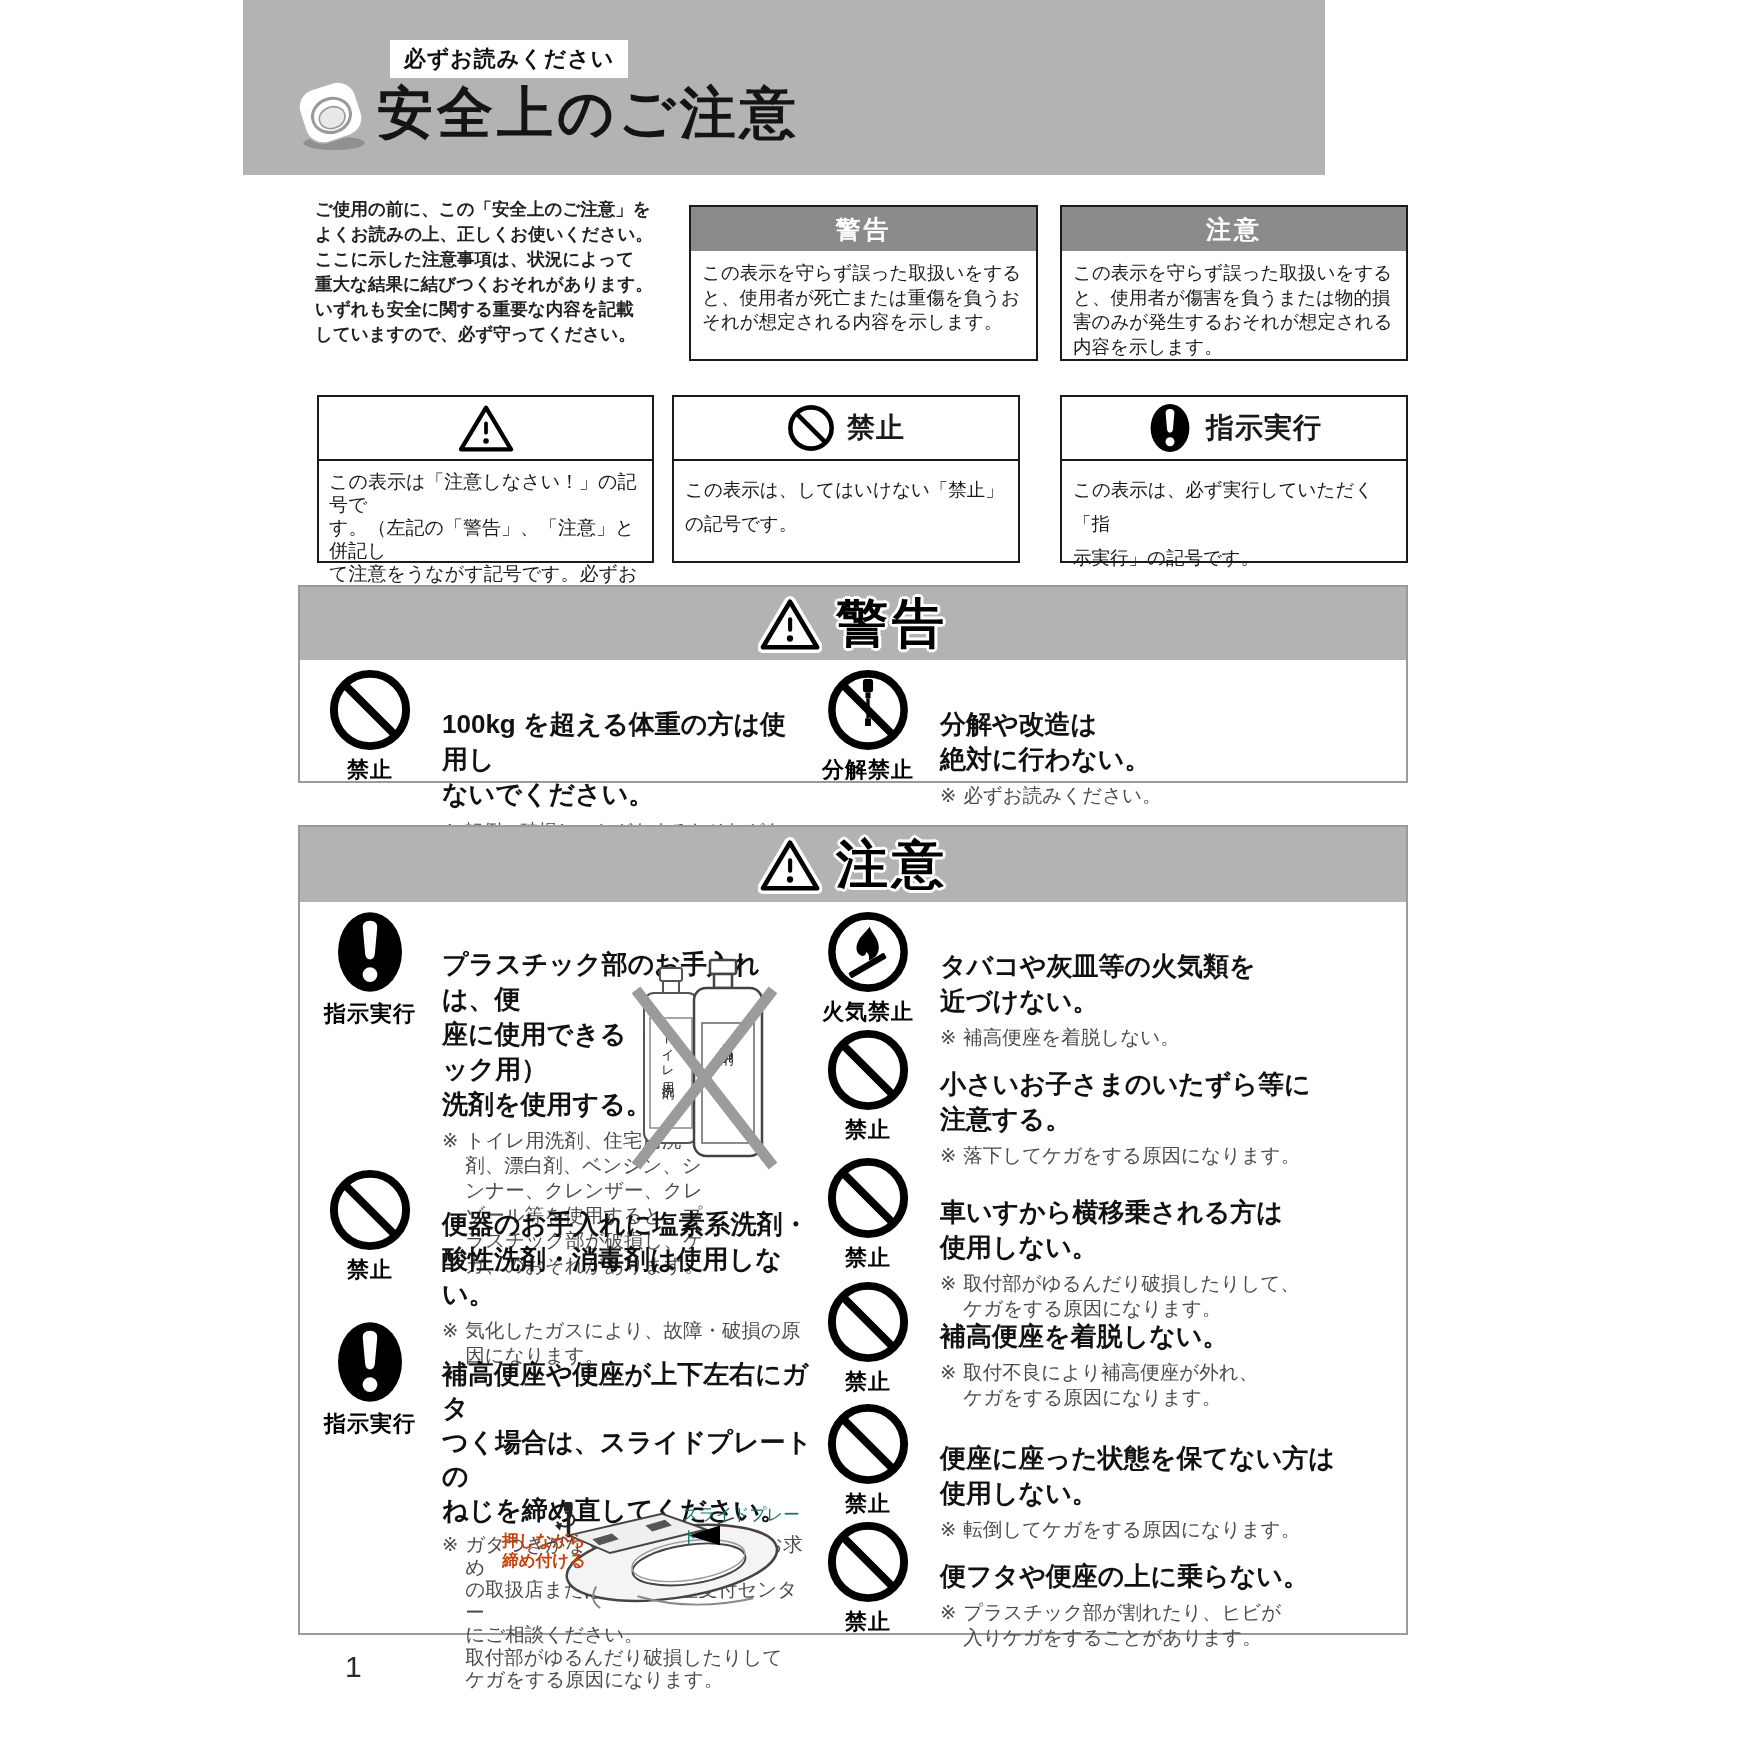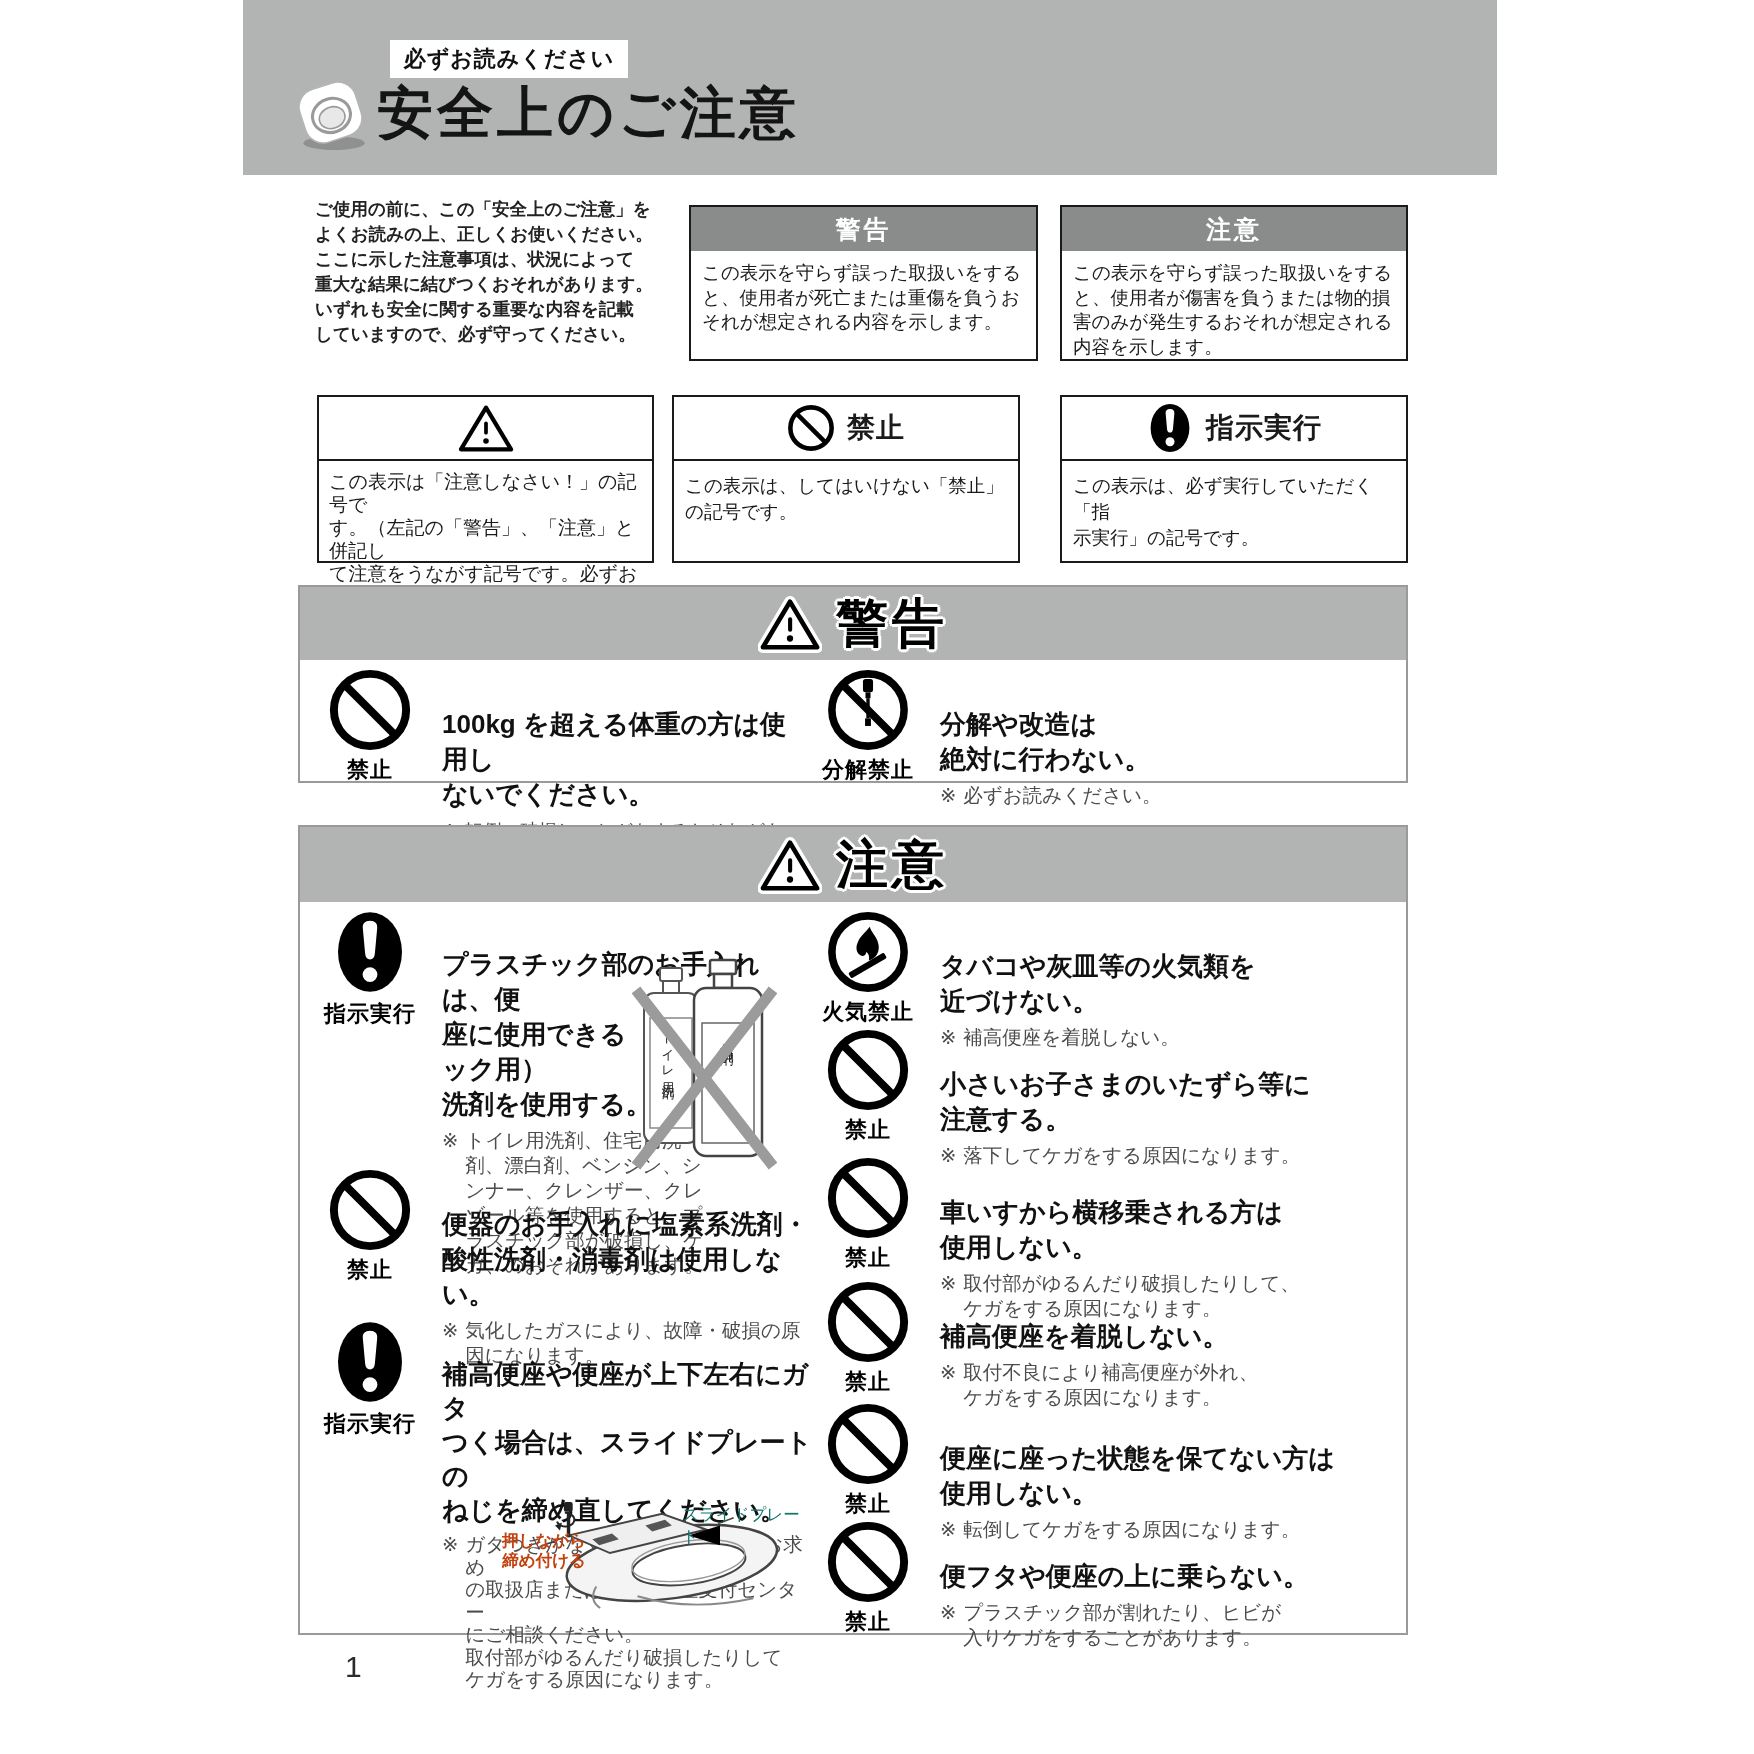--- a/index.html
+++ b/index.html
@@ -2,21 +2,21 @@
 <html><head>
 <meta charset="utf-8">
 <style>
   * { box-sizing: border-box; margin: 0; padding: 0; }
   html,body { width:1754px; height:1754px; background:#fff;
     font-family:"Liberation Sans","DejaVu Sans",sans-serif; color:#1a1a1a; }
   #page { position:relative; width:1754px; height:1754px; overflow:hidden; background:#fff; }
   .pre { white-space:pre-line; }
 
   
-  .banner { position:absolute; left:243px; top:0; width:1254px; height:175px; background:#b2b4b3; }
+  .banner { position:absolute; left:243px; top:0; width:1082px; height:175px; background:#b2b4b3; }
   .badge { position:absolute; left:147px; top:40px; width:238px; height:38px; background:#fff;
     font-size:22px; font-weight:bold; text-align:center; line-height:38px; letter-spacing:1px; color:#111; }
   .banner-title-row { position:absolute; left:42px; top:74px; display:flex; align-items:center; gap:0; }
   .seat-icon { width:92px; height:80px; }
   .banner-title { font-size:56px; font-weight:bold; letter-spacing:4px; color:#141414; }
 
   
   .intro { position:absolute; left:315px; top:197px; width:340px;
     font-size:17.5px; line-height:25px; color:#222;font-weight:bold; }
 
@@ -27,21 +27,21 @@
   .dbody { padding:10px 11px; font-size:18.5px; line-height:24.5px; color:#1a1a1a; }
 
   
   .symbox { position:absolute; border:2px solid #1a1a1a; background:#fff; }
   .shead { height:64px; display:flex; align-items:center; justify-content:center; gap:12px;
     border-bottom:2px solid #1a1a1a; }
   .shead .sym48 { width:48px; height:48px; }
   .shead .sym-tri { width:58px; height:52px; }
   .slabel { font-size:28px; font-weight:bold; letter-spacing:1px; }
   .sbody { padding:9px 10px; font-size:19px; line-height:23px; color:#1a1a1a; }
-  .sbody.b2 { font-size:18.5px; line-height:26px; padding:12px 11px; }
+  .sbody.b2 { font-size:18.5px; line-height:34px; padding:12px 11px; }
 
   
   .section { position:absolute; left:298px; width:1110px; border:2px solid #9a9a9a; background:#fff; }
   .sec-band { background:#b2b4b3; display:flex; align-items:center; justify-content:center; gap:14px; }
   .sec-band .tri { width:64px; height:58px; }
   .sec-title { font-size:52px; font-weight:bold; color:#000; letter-spacing:4px;
     text-shadow:3px 0 0 #fff,-3px 0 0 #fff,0 3px 0 #fff,0 -3px 0 #fff,
       2px 2px 0 #fff,-2px -2px 0 #fff,2px -2px 0 #fff,-2px 2px 0 #fff; }
   .sec-body { position:relative; background:#fff; }
 

